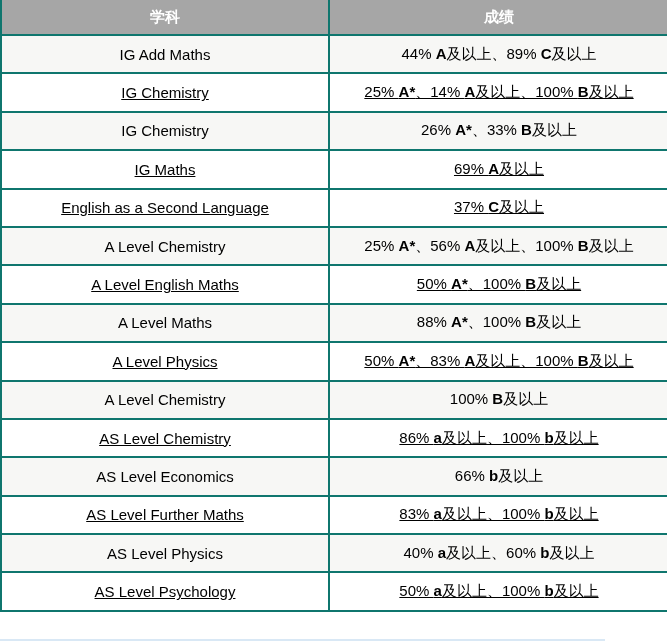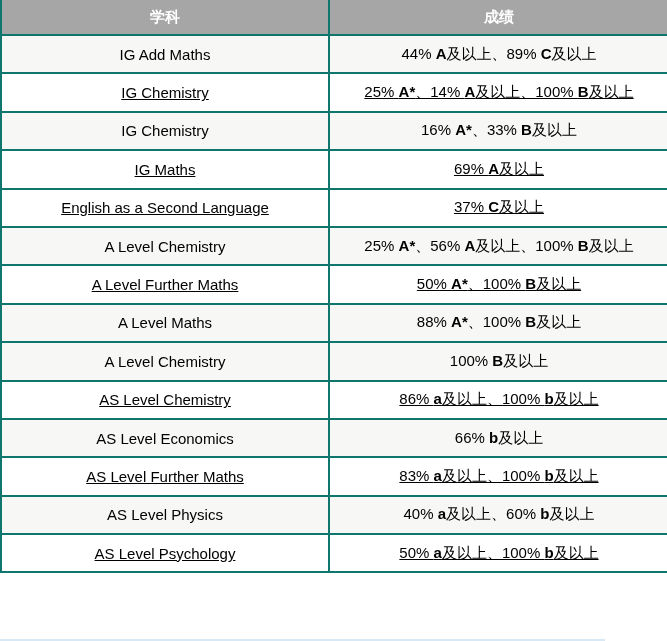--- a/index.html
+++ b/index.html
@@ -76,41 +76,45 @@
         <tr class="shaded">
           <td>IG Add Maths</td>
           <td><span>44% </span><b>A</b><span>及以上、89% </span><b>C</b><span>及以上</span></td>
         </tr>
         <tr class="plain">
           <td>IG Chemistry</td>
           <td><span>25% </span><b>A*</b><span>、14% </span><b>A</b><span>及以上、100% </span><b>B</b><span>及以上</span></td>
         </tr>
         <tr class="shaded">
           <td>IG Chemistry</td>
-          <td><span>16% </span><b>A*</b><span>、33% </span><b>B</b><span>及以上</span></td>
+          <td><span>26% </span><b>A*</b><span>、33% </span><b>B</b><span>及以上</span></td>
         </tr>
         <tr class="plain">
           <td>IG Maths</td>
           <td><span>69% </span><b>A</b><span>及以上</span></td>
         </tr>
         <tr class="plain">
           <td>English as a Second Language</td>
           <td><span>37% </span><b>C</b><span>及以上</span></td>
         </tr>
         <tr class="shaded">
           <td>A Level Chemistry</td>
           <td><span>25% </span><b>A*</b><span>、56% </span><b>A</b><span>及以上、100% </span><b>B</b><span>及以上</span></td>
         </tr>
         <tr class="plain">
-          <td>A Level Further Maths</td>
+          <td>A Level English Maths</td>
           <td><span>50% </span><b>A*</b><span>、100% </span><b>B</b><span>及以上</span></td>
         </tr>
         <tr class="shaded">
           <td>A Level Maths</td>
           <td><span>88% </span><b>A*</b><span>、100% </span><b>B</b><span>及以上</span></td>
+        </tr>
+        <tr class="plain">
+          <td>A Level Physics</td>
+          <td><span>50% </span><b>A*</b><span>、83% </span><b>A</b><span>及以上、100% </span><b>B</b><span>及以上</span></td>
         </tr>
         <tr class="shaded">
           <td>A Level Chemistry</td>
           <td><span>100% </span><b>B</b><span>及以上</span></td>
         </tr>
         <tr class="plain">
           <td>AS Level Chemistry</td>
           <td><span>86% </span><b>a</b><span>及以上、100% </span><b>b</b><span>及以上</span></td>
         </tr>
         <tr class="shaded">

